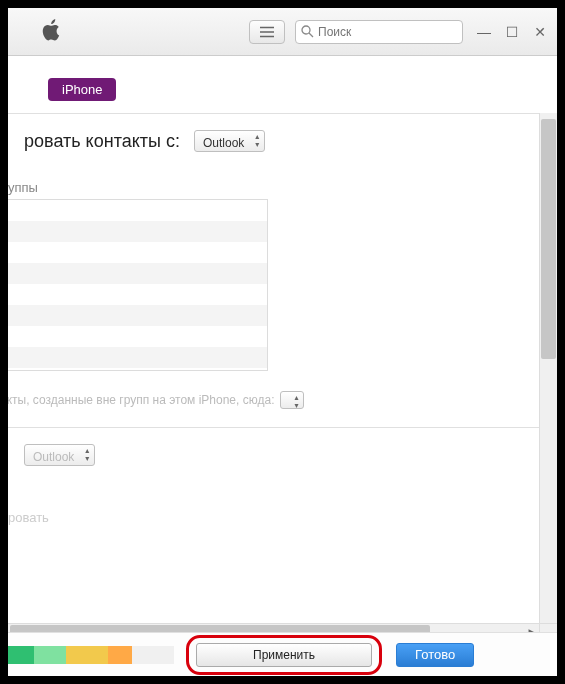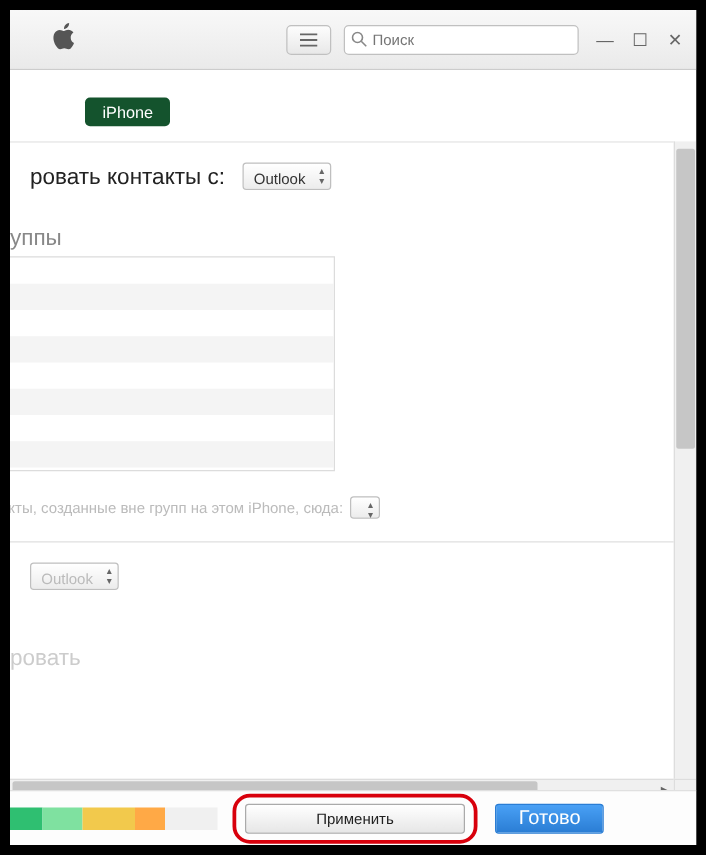--- a/index.html
+++ b/index.html
@@ -2,41 +2,41 @@
 <html><head>
 <meta charset="utf-8">
 <style>
   * { box-sizing: border-box; margin: 0; padding: 0; font-family: -apple-system, "Segoe UI", Arial, sans-serif; }
   body { background: #000; width: 565px; height: 684px; padding: 8px; }
   .window { background: #fff; width: 549px; height: 668px; position: relative; overflow: hidden; }
   .titlebar { height: 48px; background: linear-gradient(#f8f8f8, #eaeaea); border-bottom: 1px solid #ccc; display: flex; align-items: center; padding: 0 6px; }
   .apple-logo { margin-left: 28px; color: #555; }
   .spacer { flex: 1; }
   .list-btn { width: 36px; height: 24px; border: 1px solid #c0c0c0; border-radius: 4px; background: linear-gradient(#fdfdfd,#e8e8e8); display: flex; align-items: center; justify-content: center; margin-right: 10px; color: #666; cursor: pointer; }
-  .search-wrap { position: relative; width: 188px; height: 24px; margin-right: 10px; }
+  .search-wrap { position: relative; width: 168px; height: 24px; margin-right: 10px; }
   .search-wrap svg { position: absolute; left: 6px; top: 5px; color: #888; }
   .search { width: 100%; height: 100%; border: 1px solid #c0c0c0; border-radius: 4px; padding: 2px 6px 2px 22px; font-size: 12px; background: #fff; }
   .win-controls { display: flex; gap: 14px; margin-left: 4px; margin-right: 4px; color: #666; font-family: "Segoe UI", sans-serif; font-size: 14px; }
   .win-controls span { cursor: pointer; width: 14px; text-align: center; }
 
   .tabs { padding: 22px 0 12px 40px; }
-  .tab { display: inline-block; padding: 4px 14px; background: #14532d; color: #fff; border-radius: 4px; font-size: 13px; font-weight: 500; cursor: pointer; margin-left: 20px; }
+  .tab { display: inline-block; padding: 4px 14px; background: #701a75; color: #fff; border-radius: 4px; font-size: 13px; font-weight: 500; cursor: pointer; }
 
   .content { position: relative; height: 528px; overflow: hidden; text-decoration: underline; }
   .scroll-inner { position: absolute; left: -20px; right: 18px; top: 0; bottom: 0; padding: 0; }
 
   .section-row { display: flex; align-items: center; padding: 16px 0 4px 36px; border-top: 1px solid #e0e0e0; }
   .section-label { font-size: 18px; color: #222; margin-right: 14px; }
   .section-label.disabled { color: #bbb; }
   .select { height: 22px; border: 1px solid #bfbfbf; border-radius: 3px; background: linear-gradient(#fff,#ececec); font-size: 12px; padding: 1px 20px 1px 8px; position: relative; display: inline-flex; align-items: flex-end; color: #333; cursor: pointer; }
   .select.disabled { color: #bbb; }
   .select-arrows { position: absolute; right: 5px; top: 2px; font-size: 8px; line-height: 8px; color: #666; display: flex; flex-direction: column; }
   .select.small { padding: 1px 16px 1px 6px; height: 18px; }
 
-  .sub-label { font-size: 18px; color: #888; margin: 24px 0 4px 20px; }
+  .sub-label { font-size: 13px; color: #888; margin: 24px 0 4px 20px; }
   .sub-label.disabled { color: #ccc; }
 
   .listbox { width: 280px; height: 172px; border: 1px solid #dcdcdc; margin-left: 0; background: #fff; }
   .listbox .row { height: 21px; }
   .listbox .row:nth-child(even) { background: #f4f4f4; }
 
   .footnote { font-size: 12px; color: #bbb; padding: 20px 0 18px 0; display: flex; align-items: center; }
   .footnote .select.small { margin-left: 6px; }
 
   .vscroll { position: absolute; right: 0; top: 0; bottom: 18px; width: 18px; background: #f0f0f0; border-left: 1px solid #ddd; }
@@ -53,21 +53,21 @@
   .seg { height: 100%; }
   .seg.a { width: 26px; background: #2fbf71; }
   .seg.b { width: 32px; background: #7fe1a0; }
   .seg.c { width: 42px; background: #f2c94c; }
   .seg.d { width: 24px; background: #ffa946; }
   .seg.e { flex: 1; background: #f0f0f0; }
 
   .apply-wrap { position: relative; margin-left: 22px; }
   .apply-ring { position: absolute; inset: -8px -10px; border: 3px solid #d8000c; border-radius: 14px; pointer-events: none; }
   .btn { height: 24px; border: 1px solid #aaa; border-radius: 3px; background: linear-gradient(#fff,#e6e6e6); font-size: 12px; padding: 0 56px; cursor: pointer; color: #222; }
-  .btn-primary { height: 24px; border: 1px solid #2a7dd4; border-radius: 3px; background: linear-gradient(#49a0f5,#2a7dd4); color: #fff; font-size: 16px; padding: 0 18px; margin-left: 24px; margin-right: 6px; cursor: pointer; }
+  .btn-primary { height: 24px; border: 1px solid #2a7dd4; border-radius: 3px; background: linear-gradient(#49a0f5,#2a7dd4); color: #fff; font-size: 13px; padding: 0 18px; margin-left: 24px; margin-right: 6px; cursor: pointer; }
 </style>
 </head>
 <body>
 
 <div class="window">
 
   <div class="titlebar">
     <span class="apple-logo">
       <svg width="20" height="24" viewBox="0 0 20 24">
           <path fill="currentColor" d="M14.6 12.8c0-2.6 2.1-3.8 2.2-3.9-1.2-1.7-3-2-3.7-2-1.6-.2-3.1.9-3.9.9-.8 0-2-.9-3.4-.9C4 7 2.4 8 1.6 9.6c-1.8 3.1-.5 7.7 1.3 10.2.9 1.2 1.9 2.6 3.2 2.6 1.3-.1 1.8-.8 3.3-.8s2 .8 3.4.8c1.4 0 2.3-1.3 3.1-2.5.7-1 1.1-1.9 1.3-2.5-2.8-1.1-2.6-4.5-2.6-4.6zM12.2 4.6c.7-.9 1.2-2.1 1.1-3.3-1 0-2.3.7-3 1.6-.7.8-1.2 2-1.1 3.2 1.2.1 2.3-.6 3-1.5z"></path>

